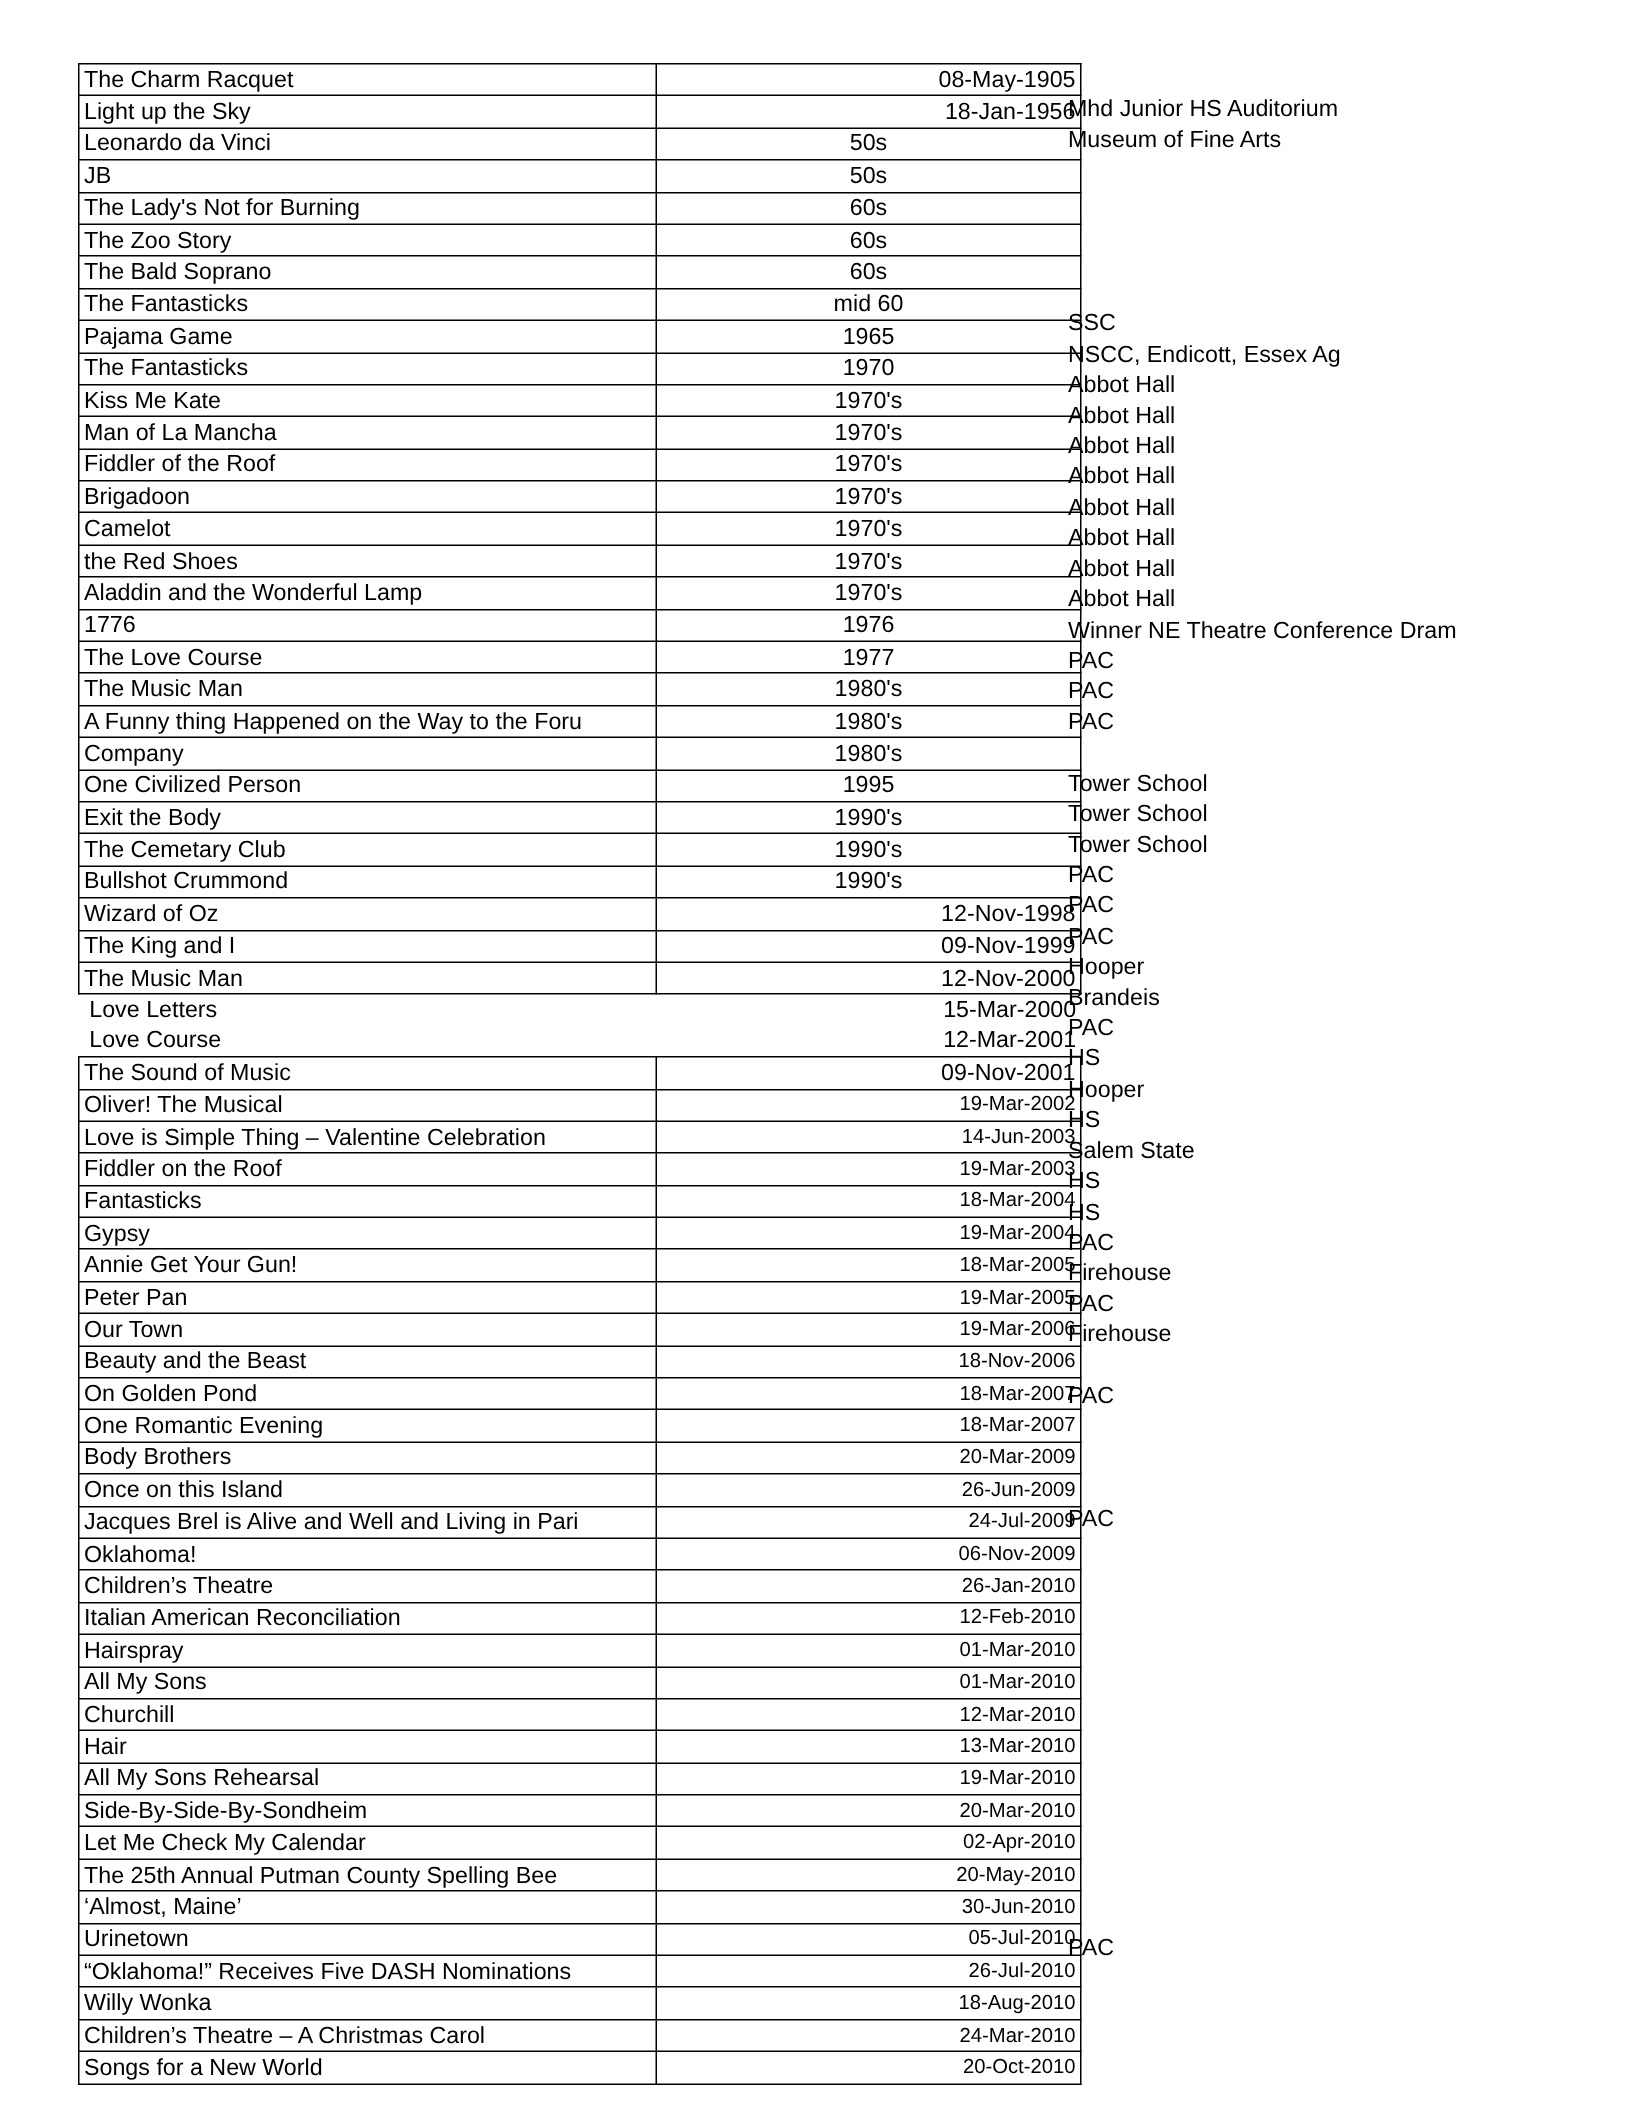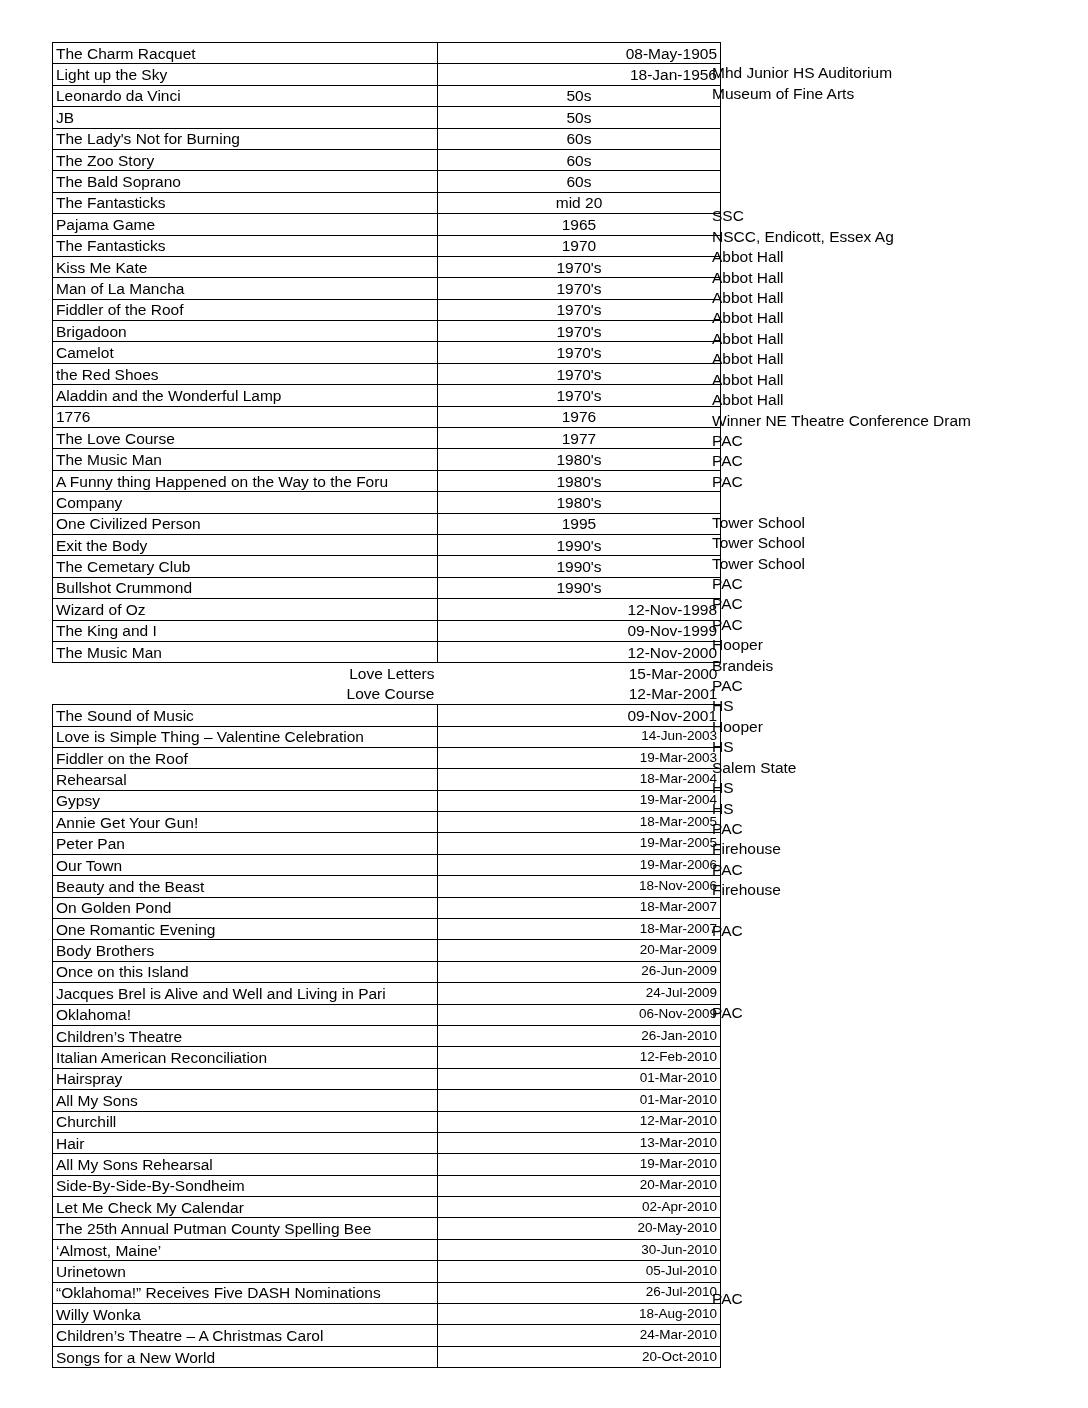--- a/index.html
+++ b/index.html
@@ -42,21 +42,21 @@
   td.c-title { width: 378px; }
   td.c-date  { width: 276px; text-align: right; }
   td.c-date.left { text-align: center; }
   
   tr.noborder td {
     border-left: none;
     border-right: none;
     border-top: none;
     border-bottom: none;
   }
-  tr.noborder td.c-title { padding-left: 7px; text-align: right; }
+  tr.noborder td.c-title { padding-left: 7px; }
   
   .date-sup {
     display: block;
     font-size: 13.5px;
     line-height: 15px;
     margin-top: -2px;
   }
   
   .notes {
     position: absolute;
@@ -100,21 +100,21 @@
         <tr>
           <td class="c-title">The Zoo Story</td>
           <td class="c-date left">60s</td>
         </tr>
         <tr>
           <td class="c-title">The Bald Soprano</td>
           <td class="c-date left">60s</td>
         </tr>
         <tr>
           <td class="c-title">The Fantasticks</td>
-          <td class="c-date left">mid 20</td>
+          <td class="c-date left">mid 60</td>
         </tr>
         <tr>
           <td class="c-title">Pajama Game</td>
           <td class="c-date left">1965</td>
         </tr>
         <tr>
           <td class="c-title">The Fantasticks</td>
           <td class="c-date left">1970</td>
         </tr>
         <tr>
@@ -199,33 +199,39 @@
         </tr>
         <tr class="noborder">
           <td class="c-title">Love Course</td>
           <td class="c-date">12-Mar-2001</td>
         </tr>
         <tr>
           <td class="c-title">The Sound of Music</td>
           <td class="c-date">09-Nov-2001</td>
         </tr>
         <tr>
+          <td class="c-title">Oliver!  The Musical</td>
+          <td class="c-date">
+            <span class="date-sup">19-Mar-2002</span>
+          </td>
+        </tr>
+        <tr>
           <td class="c-title">Love is Simple Thing – Valentine Celebration</td>
           <td class="c-date">
             <span class="date-sup">14-Jun-2003</span>
           </td>
         </tr>
         <tr>
           <td class="c-title">Fiddler on the Roof</td>
           <td class="c-date">
             <span class="date-sup">19-Mar-2003</span>
           </td>
         </tr>
         <tr>
-          <td class="c-title">Rehearsal</td>
+          <td class="c-title">Fantasticks</td>
           <td class="c-date">
             <span class="date-sup">18-Mar-2004</span>
           </td>
         </tr>
         <tr>
           <td class="c-title">Gypsy</td>
           <td class="c-date">
             <span class="date-sup">19-Mar-2004</span>
           </td>
         </tr>

